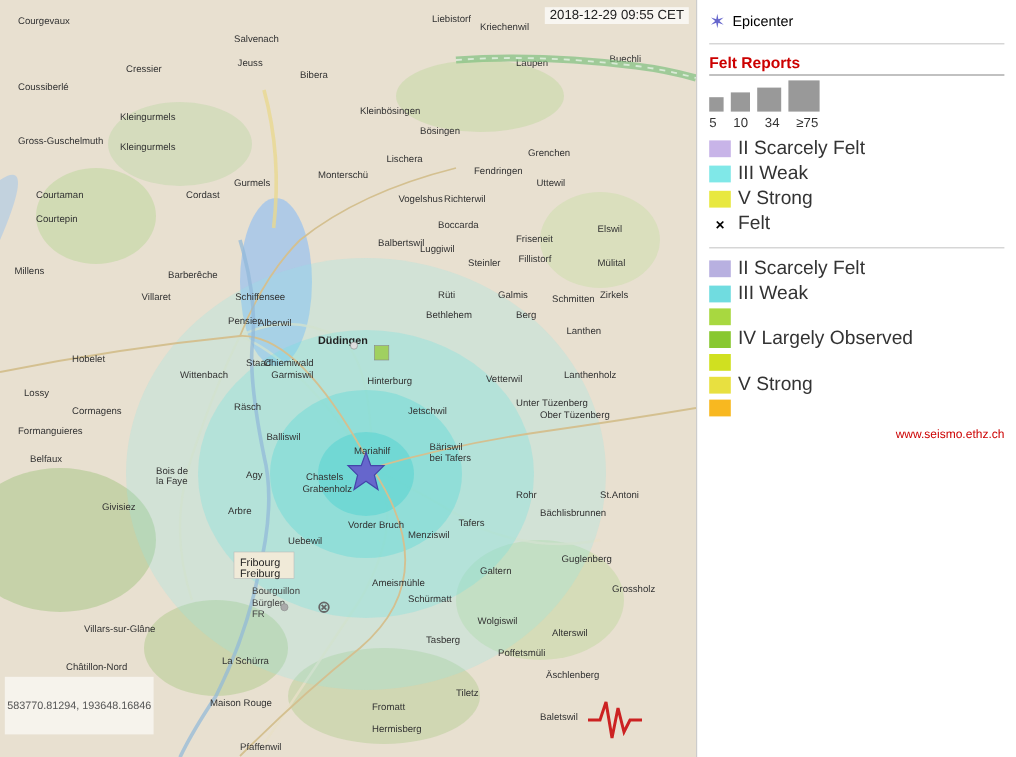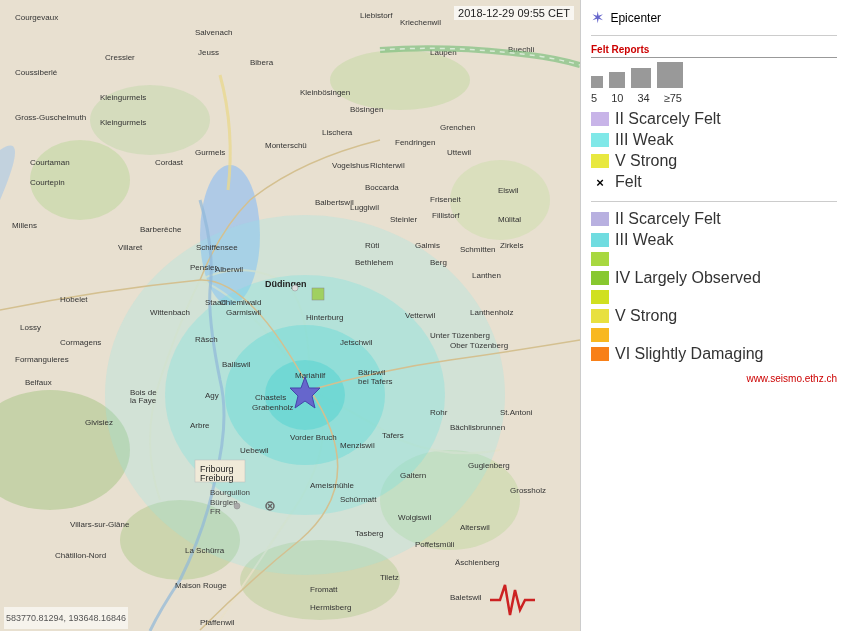--- a/index.html
+++ b/index.html
@@ -29,21 +29,21 @@
       overflow-y: auto;
       flex-shrink: 0;
     }
 
     .legend-section {
       margin-bottom: 10px;
     }
 
     .legend-title {
       font-weight: bold;
-      font-size: 10px;
+      font-size: 13px;
       color: #c00;
       margin-bottom: 4px;
       border-bottom: 1px solid #999;
       padding-bottom: 2px;
     }
 
     .legend-subtitle {
       font-size: 11px;
       color: #555;
       margin-bottom: 4px;
@@ -108,26 +108,26 @@
 
     .seismo-credit {
       font-size: 10px;
       color: #c00;
       text-align: right;
       margin-top: 4px;
     }
 
     .coords-label {
       position: absolute;
-      bottom: 2px;
+      bottom: 19px;
       left: 4px;
       font-size: 9px;
       color: #555;
       background: rgba(255,255,255,0.6);
-      padding: 6px 2px;
+      padding: 19px 2px;
     }
 
     .map-timestamp {
       position: absolute;
       top: 6px;
       right: 6px;
       font-size: 11px;
       color: #222;
       background: rgba(255,255,255,0.7);
       padding: 1px 4px;
@@ -495,20 +495,16 @@
       <span class="legend-item-label"></span>
     </div>
     <div class="legend-item">
       <span class="legend-color-box" style="background:#e8e040;"></span>
       <span class="legend-item-label">V Strong</span>
     </div>
     <div class="legend-item">
       <span class="legend-color-box" style="background:#f8b820;"></span>
       <span class="legend-item-label"></span>
     </div>
-    <div class="legend-item">
-      <span class="legend-color-box" style="background:#f88018;"></span>
-      <span class="legend-item-label">VI Slightly Damaging</span>
-    </div>
   </div>
 
   <div class="seismo-credit">www.seismo.ethz.ch</div>
 </div>
 
 </body></html>

